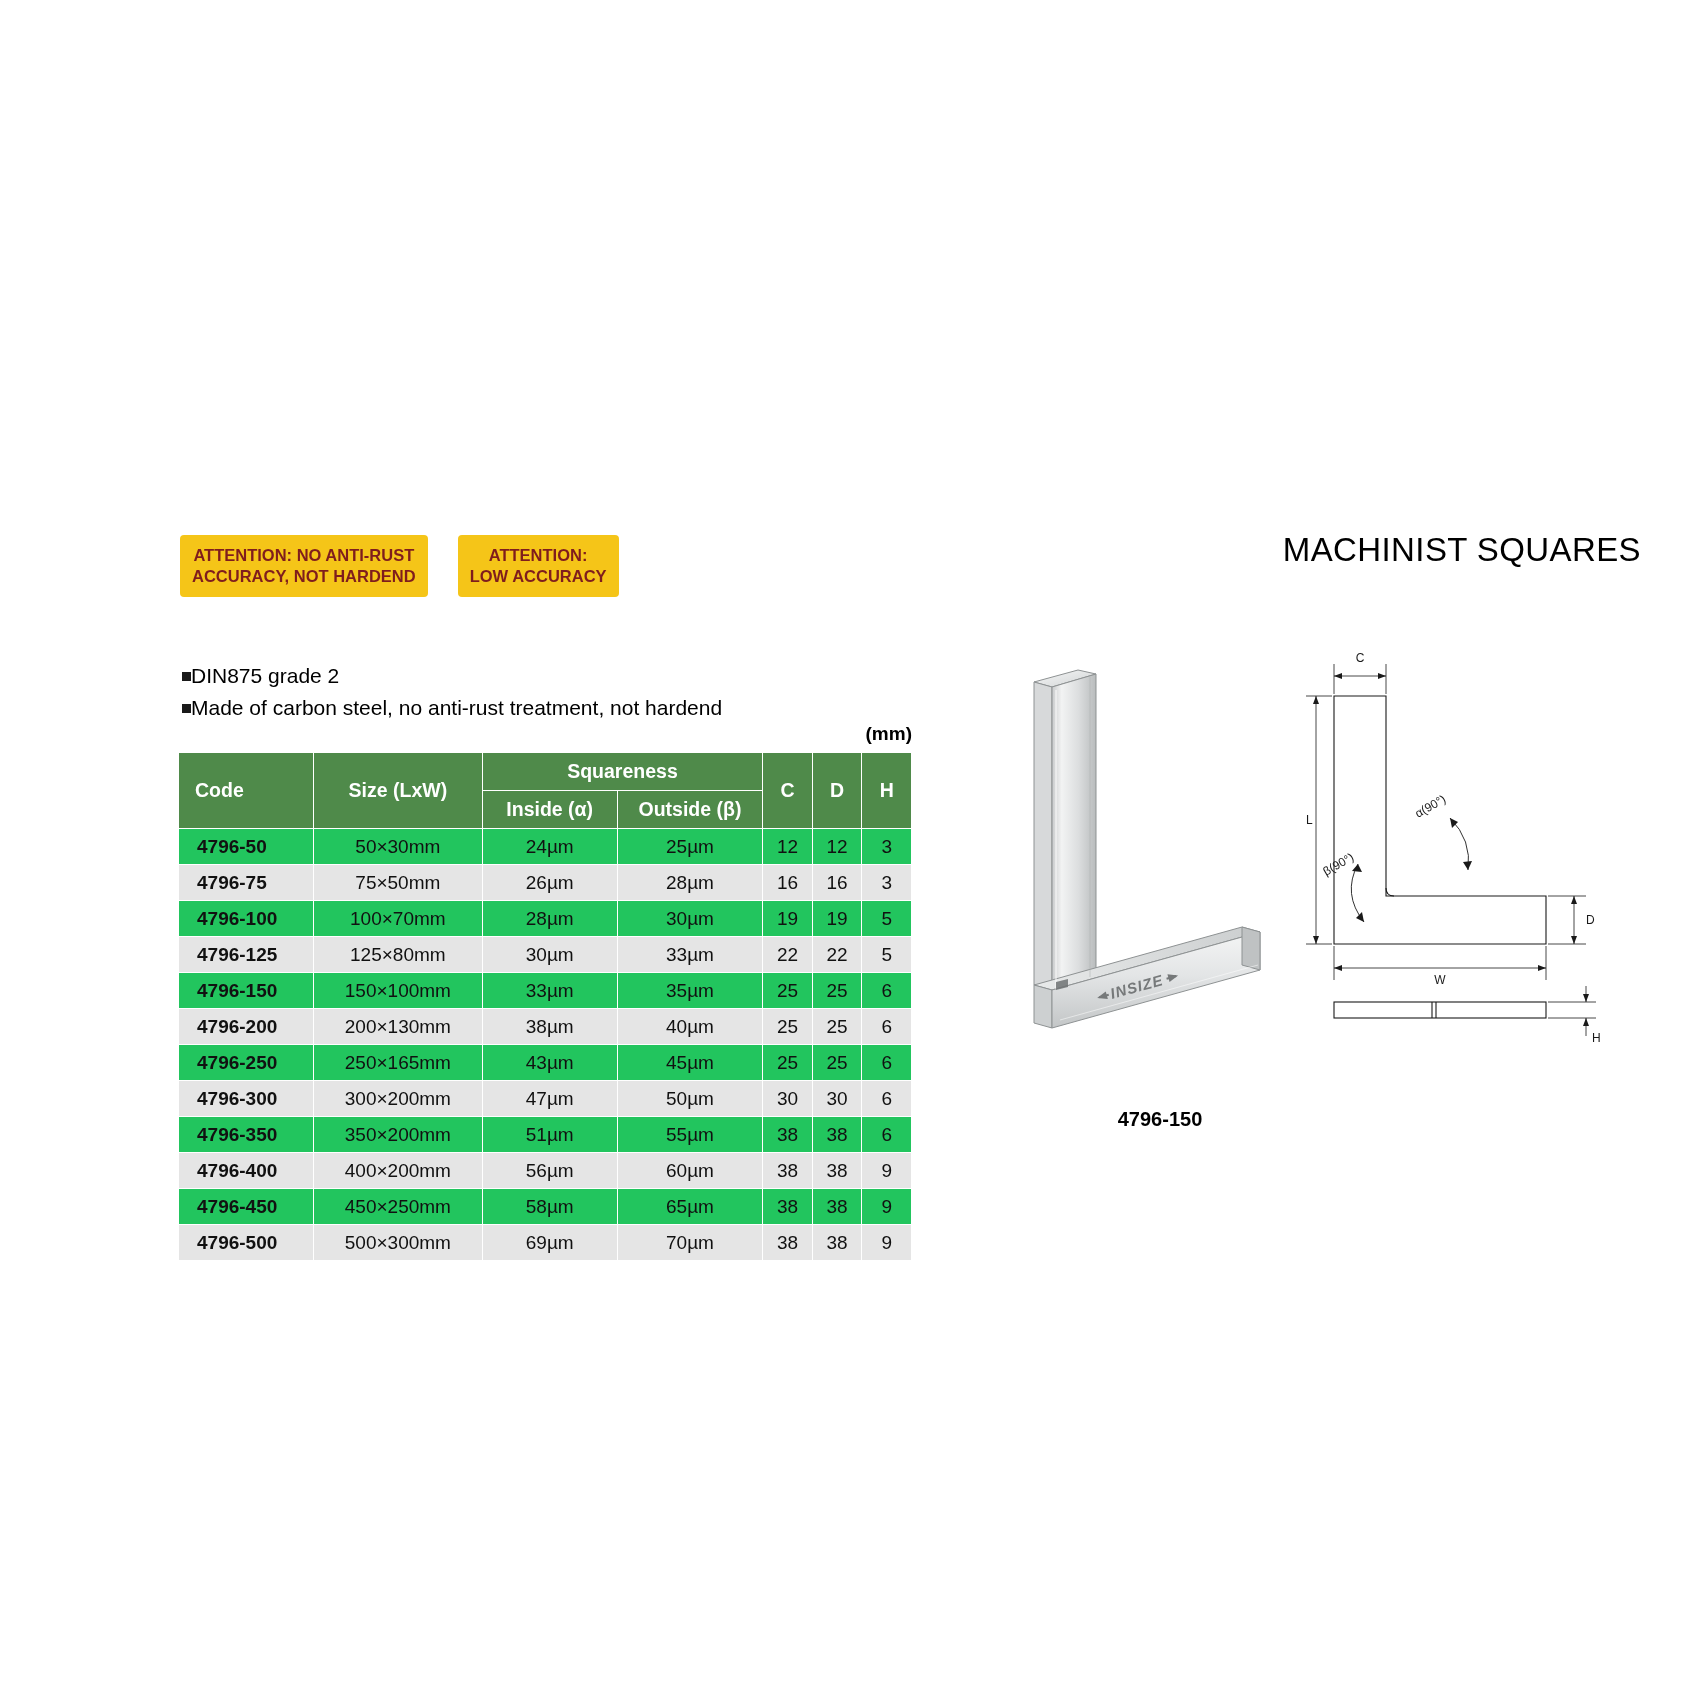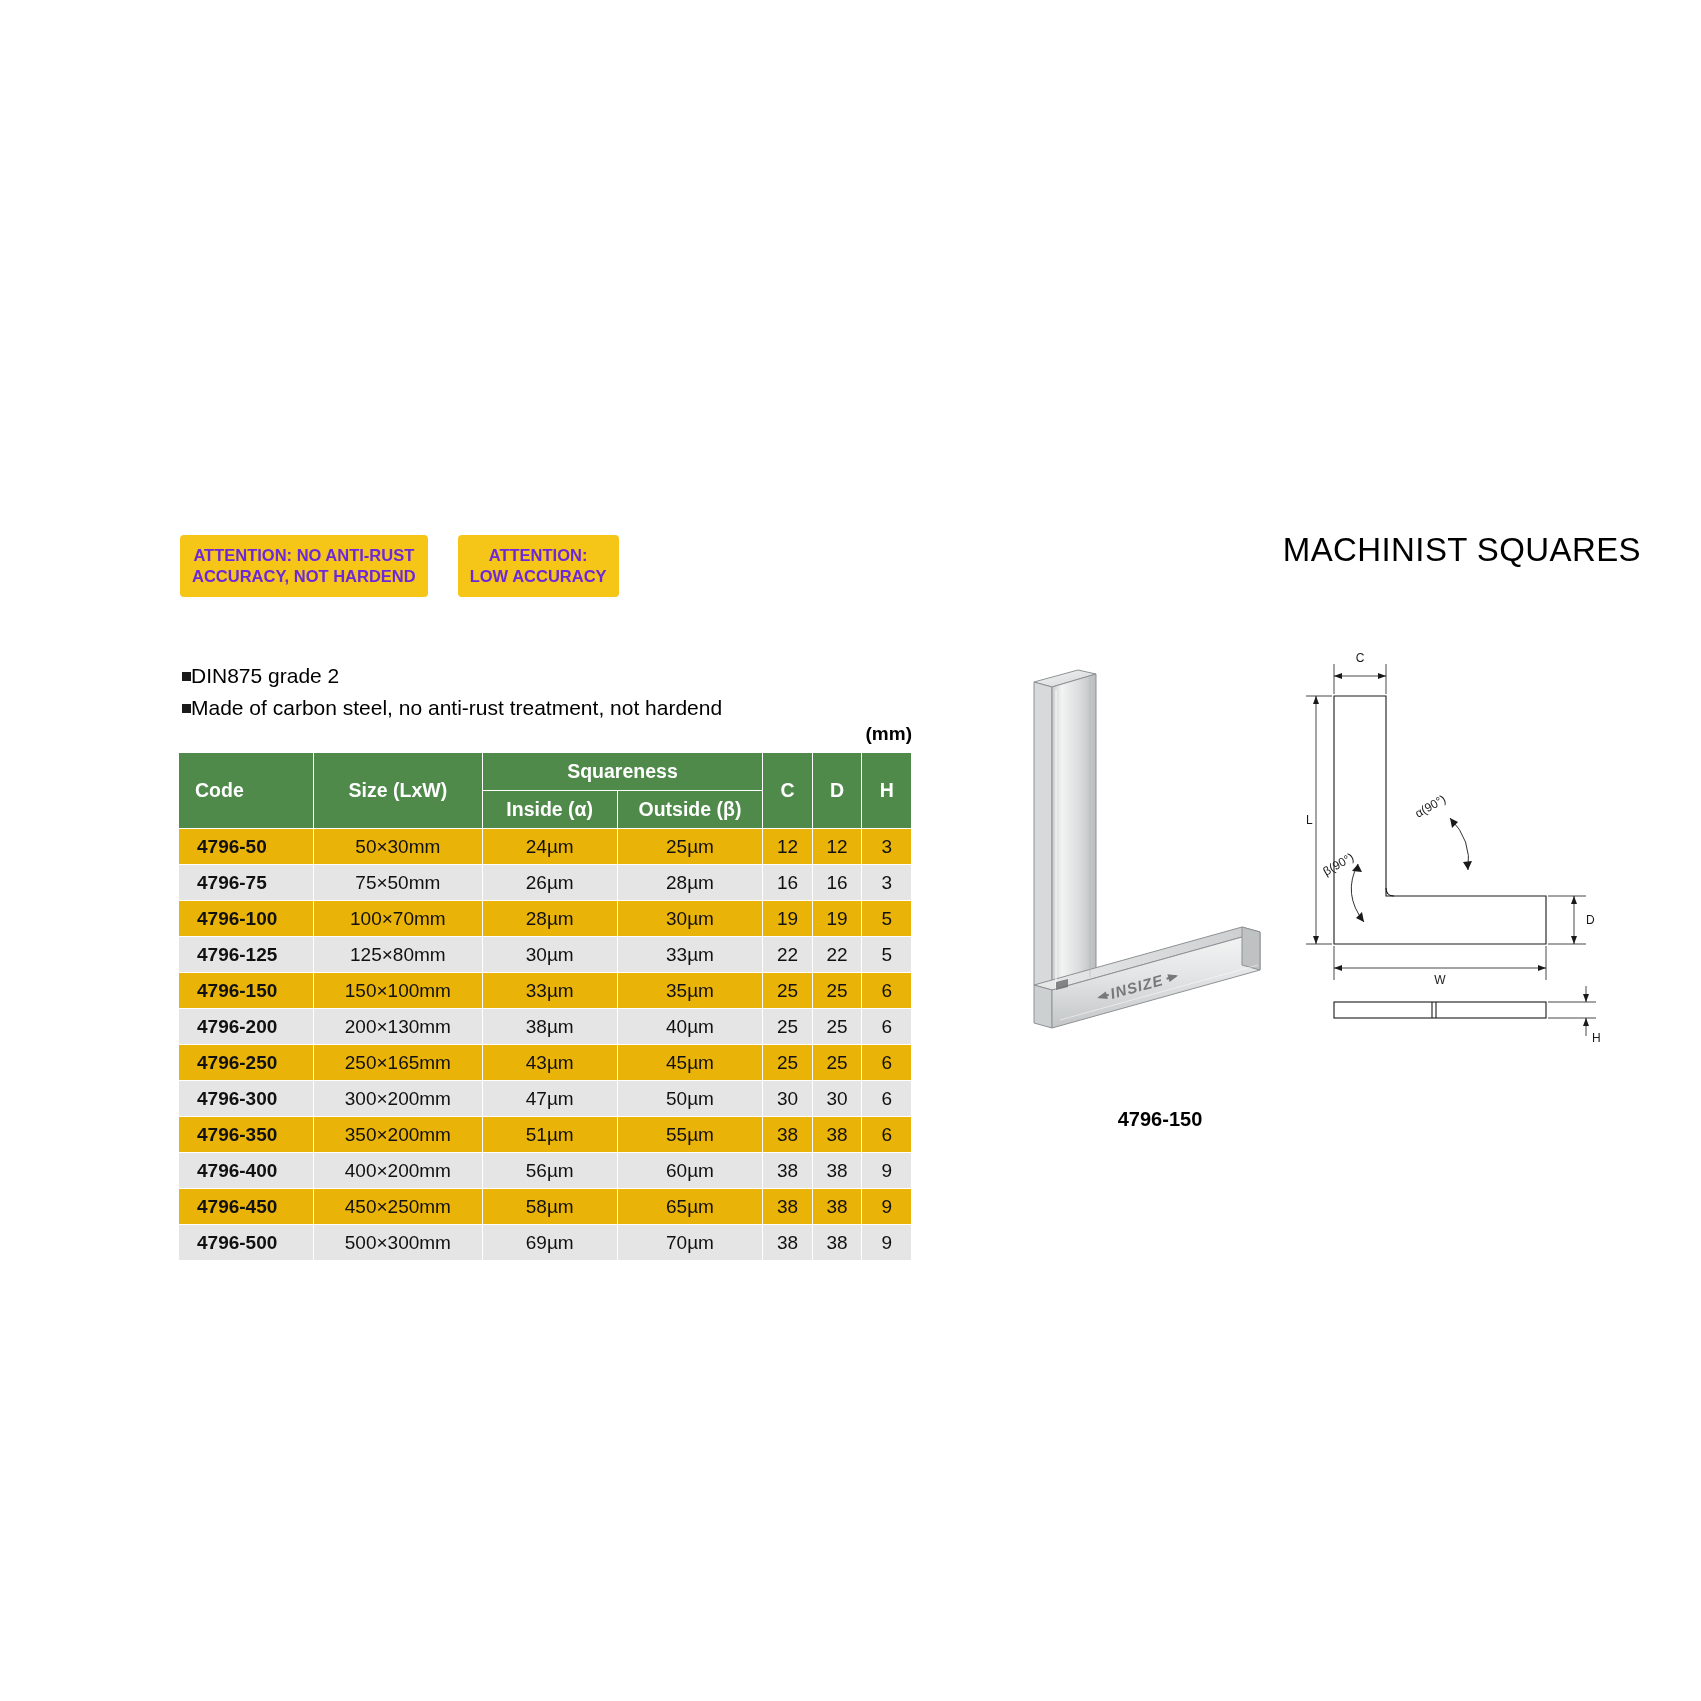--- a/index.html
+++ b/index.html
@@ -20,21 +20,21 @@
   .badges {
     position: absolute;
     left: 180px;
     top: 535px;
     display: flex;
     gap: 30px;
     align-items: flex-start;
   }
   .badge {
     background: #f5c518;
-    color: #6d28d9;
+    color: #7f1d1d;
     font-weight: bold;
     font-size: 16.5px;
     line-height: 1.28;
     text-align: center;
     padding: 10px 12px;
     border-radius: 4px;
   }
   .badge .l2 { display: block; }
 
   
@@ -98,21 +98,21 @@
   table.spec thead th.left {
     text-align: left;
     padding-left: 16px;
   }
   table.spec tbody td {
     height: 33px;
     text-align: center;
     padding: 1px 4px;
     color: #111;
   }
-  table.spec tbody tr.odd td { background: #eab308; }
+  table.spec tbody tr.odd td { background: #22c55e; }
   table.spec tbody tr.even td { background: #e5e5e5; }
   table.spec tbody td.code {
     font-weight: bold;
     text-align: left;
     padding-left: 18px;
   }
   .col-code  { width: 128px; }
   .col-size  { width: 160px; }
   .col-in    { width: 128px; }
   .col-out   { width: 138px; }

